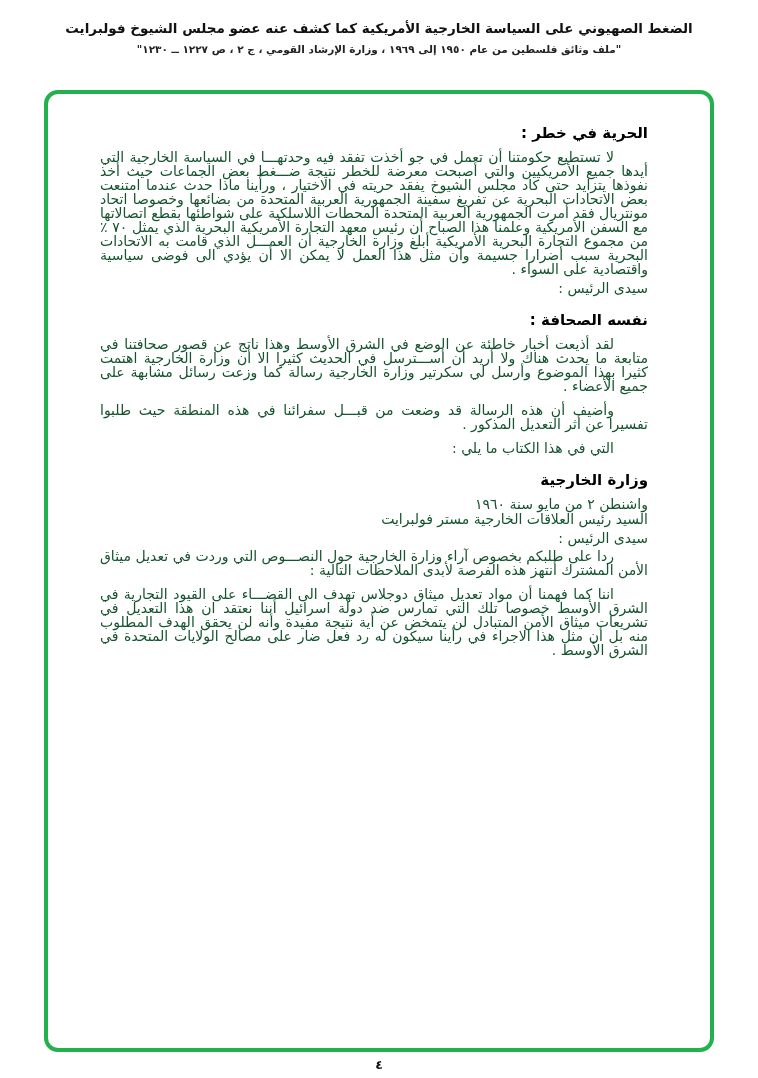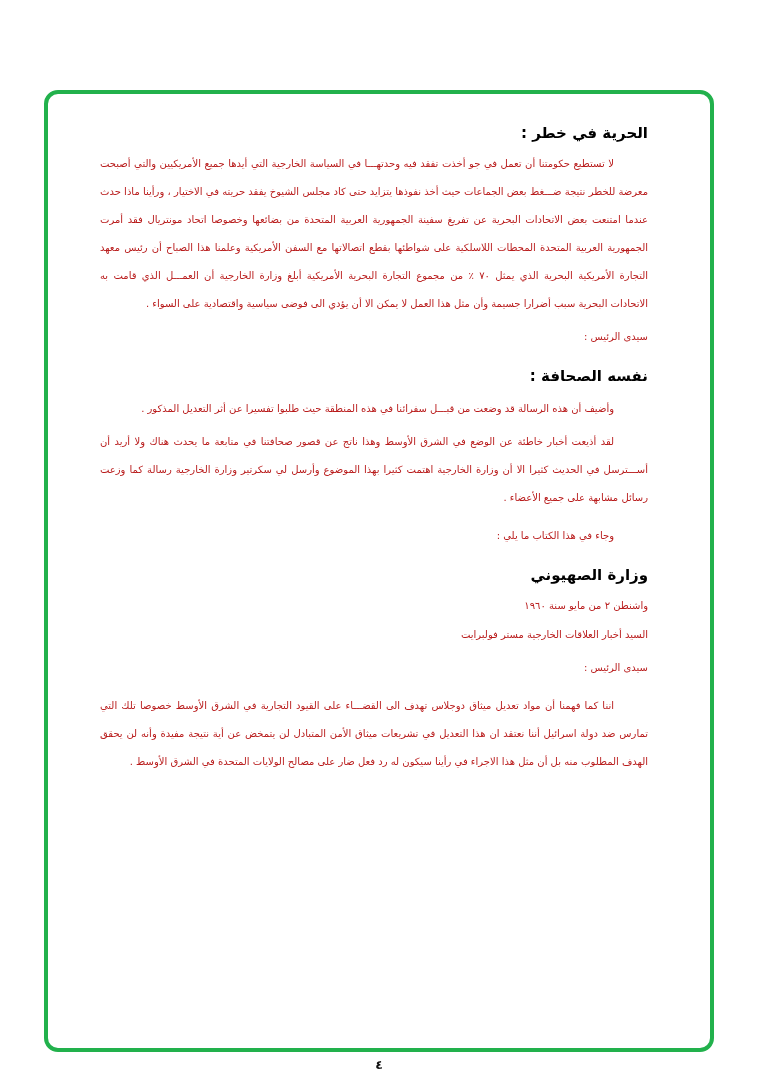--- a/index.html
+++ b/index.html
@@ -55,23 +55,23 @@
     margin: 16px 0 8px 0;
     font-size: 15px;
     font-weight: bold;
     color: #000;
   }
   .green-box h3.first {
     margin-top: 4px;
   }
   .green-box p {
     margin: 0 0 5px 0;
-    font-size: 10px;
-    line-height: 28px;
-    color: #b91c1c;
+    font-size: 14px;
+    line-height: 14px;
+    color: #14532d;
     text-align: justify;
   }
   .indent {
     text-indent: 34px;
   }
   .salutation {
     margin: 5px 0 4px 0 !important;
   }
   .letter-line {
     margin: 1px 0 !important;
@@ -93,38 +93,43 @@
     font-size: 12.5px;
     font-weight: bold;
     color: #111;
   }
 </style>
 </head>
 <body>
 
 <div class="page">
 
+  <header class="doc-header">
+    <div class="doc-title">الضغط الصهيوني على السياسة الخارجية الأمريكية كما كشف عنه عضو مجلس الشيوخ فولبرايت</div>
+    <div class="doc-subtitle">"ملف وثائق فلسطين من عام ١٩٥٠ إلى ١٩٦٩ ، وزارة الإرشاد القومي ، ج ٢ ، ص ١٢٢٧ ــ ١٢٣٠"</div>
+  </header>
 
   <div class="green-box">
 
     <h3 class="first">الحرية في خطر :</h3>
     <p class="indent">لا تستطيع حكومتنا أن تعمل في جو أخذت تفقد فيه وحدتهـــا في السياسة الخارجية التي أيدها جميع الأمريكيين والتي أصبحت معرضة للخطر نتيجة ضـــغط بعض الجماعات حيث أخذ نفوذها يتزايد حتى كاد مجلس الشيوخ يفقد حريته في الاختيار ، ورأينا ماذا حدث عندما امتنعت بعض الاتحادات البحرية عن تفريغ سفينة الجمهورية العربية المتحدة من بضائعها وخصوصا اتحاد مونتريال فقد أمرت الجمهورية العربية المتحدة المحطات اللاسلكية على شواطئها بقطع اتصالاتها مع السفن الأمريكية وعلمنا هذا الصباح أن رئيس معهد التجارة الأمريكية البحرية الذي يمثل ٧٠ ٪ من مجموع التجارة البحرية الأمريكية أبلغ وزارة الخارجية أن العمـــل الذي قامت به الاتحادات البحرية سبب أضرارا جسيمة وأن مثل هذا العمل لا يمكن الا أن يؤدي الى فوضى سياسية واقتصادية على السواء .</p>
 
     <p class="salutation">سيدى الرئيس :</p>
 
     <h3>نفسه الصحافة :</h3>
+    <p class="indent">لقد أذيعت أخبار خاطئة عن الوضع في الشرق الأوسط وهذا ناتج عن قصور صحافتنا في متابعة ما يحدث هناك ولا أريد أن أســـترسل في الحديث كثيرا الا أن وزارة الخارجية اهتمت كثيرا بهذا الموضوع وأرسل لي سكرتير وزارة الخارجية رسالة كما وزعت رسائل مشابهة على جميع الأعضاء .</p>
     <p class="indent gap-top">وأضيف أن هذه الرسالة قد وضعت من قبـــل سفرائنا في هذه المنطقة حيث طلبوا تفسيرا عن أثر التعديل المذكور .</p>
-    <p class="indent">لقد أذيعت أخبار خاطئة عن الوضع في الشرق الأوسط وهذا ناتج عن قصور صحافتنا في متابعة ما يحدث هناك ولا أريد أن أســـترسل في الحديث كثيرا الا أن وزارة الخارجية اهتمت كثيرا بهذا الموضوع وأرسل لي سكرتير وزارة الخارجية رسالة كما وزعت رسائل مشابهة على جميع الأعضاء .</p>
 
-    <p class="indent gap-top">وجاء في هذا الكتاب ما يلي :</p>
+    <p class="indent gap-top">التي في هذا الكتاب ما يلي :</p>
 
-    <h3>وزارة الصهيوني</h3>
+    <h3>وزارة الخارجية</h3>
     <p class="letter-line">واشنطن ٢ من مايو سنة ١٩٦٠</p>
-    <p class="letter-line">السيد أخبار العلاقات الخارجية مستر فولبرايت</p>
+    <p class="letter-line">السيد رئيس العلاقات الخارجية مستر فولبرايت</p>
 
     <p class="salutation">سيدى الرئيس :</p>
+    <p class="indent">ردا على طلبكم بخصوص آراء وزارة الخارجية حول النصـــوص التي وردت في تعديل ميثاق الأمن المشترك أنتهز هذه الفرصة لأبدى الملاحظات التالية :</p>
     <p class="indent gap-top">اننا كما فهمنا أن مواد تعديل ميثاق دوجلاس تهدف الى القضـــاء على القيود التجارية في الشرق الأوسط خصوصا تلك التي تمارس ضد دولة اسرائيل أننا نعتقد ان هذا التعديل في تشريعات ميثاق الأمن المتبادل لن يتمخض عن أية نتيجة مفيدة وأنه لن يحقق الهدف المطلوب منه بل أن مثل هذا الاجراء في رأينا سيكون له رد فعل ضار على مصالح الولايات المتحدة في الشرق الأوسط .</p>
 
   </div>
 
   <div class="page-number">٤</div>
 
 </div>
 
 </body></html>

